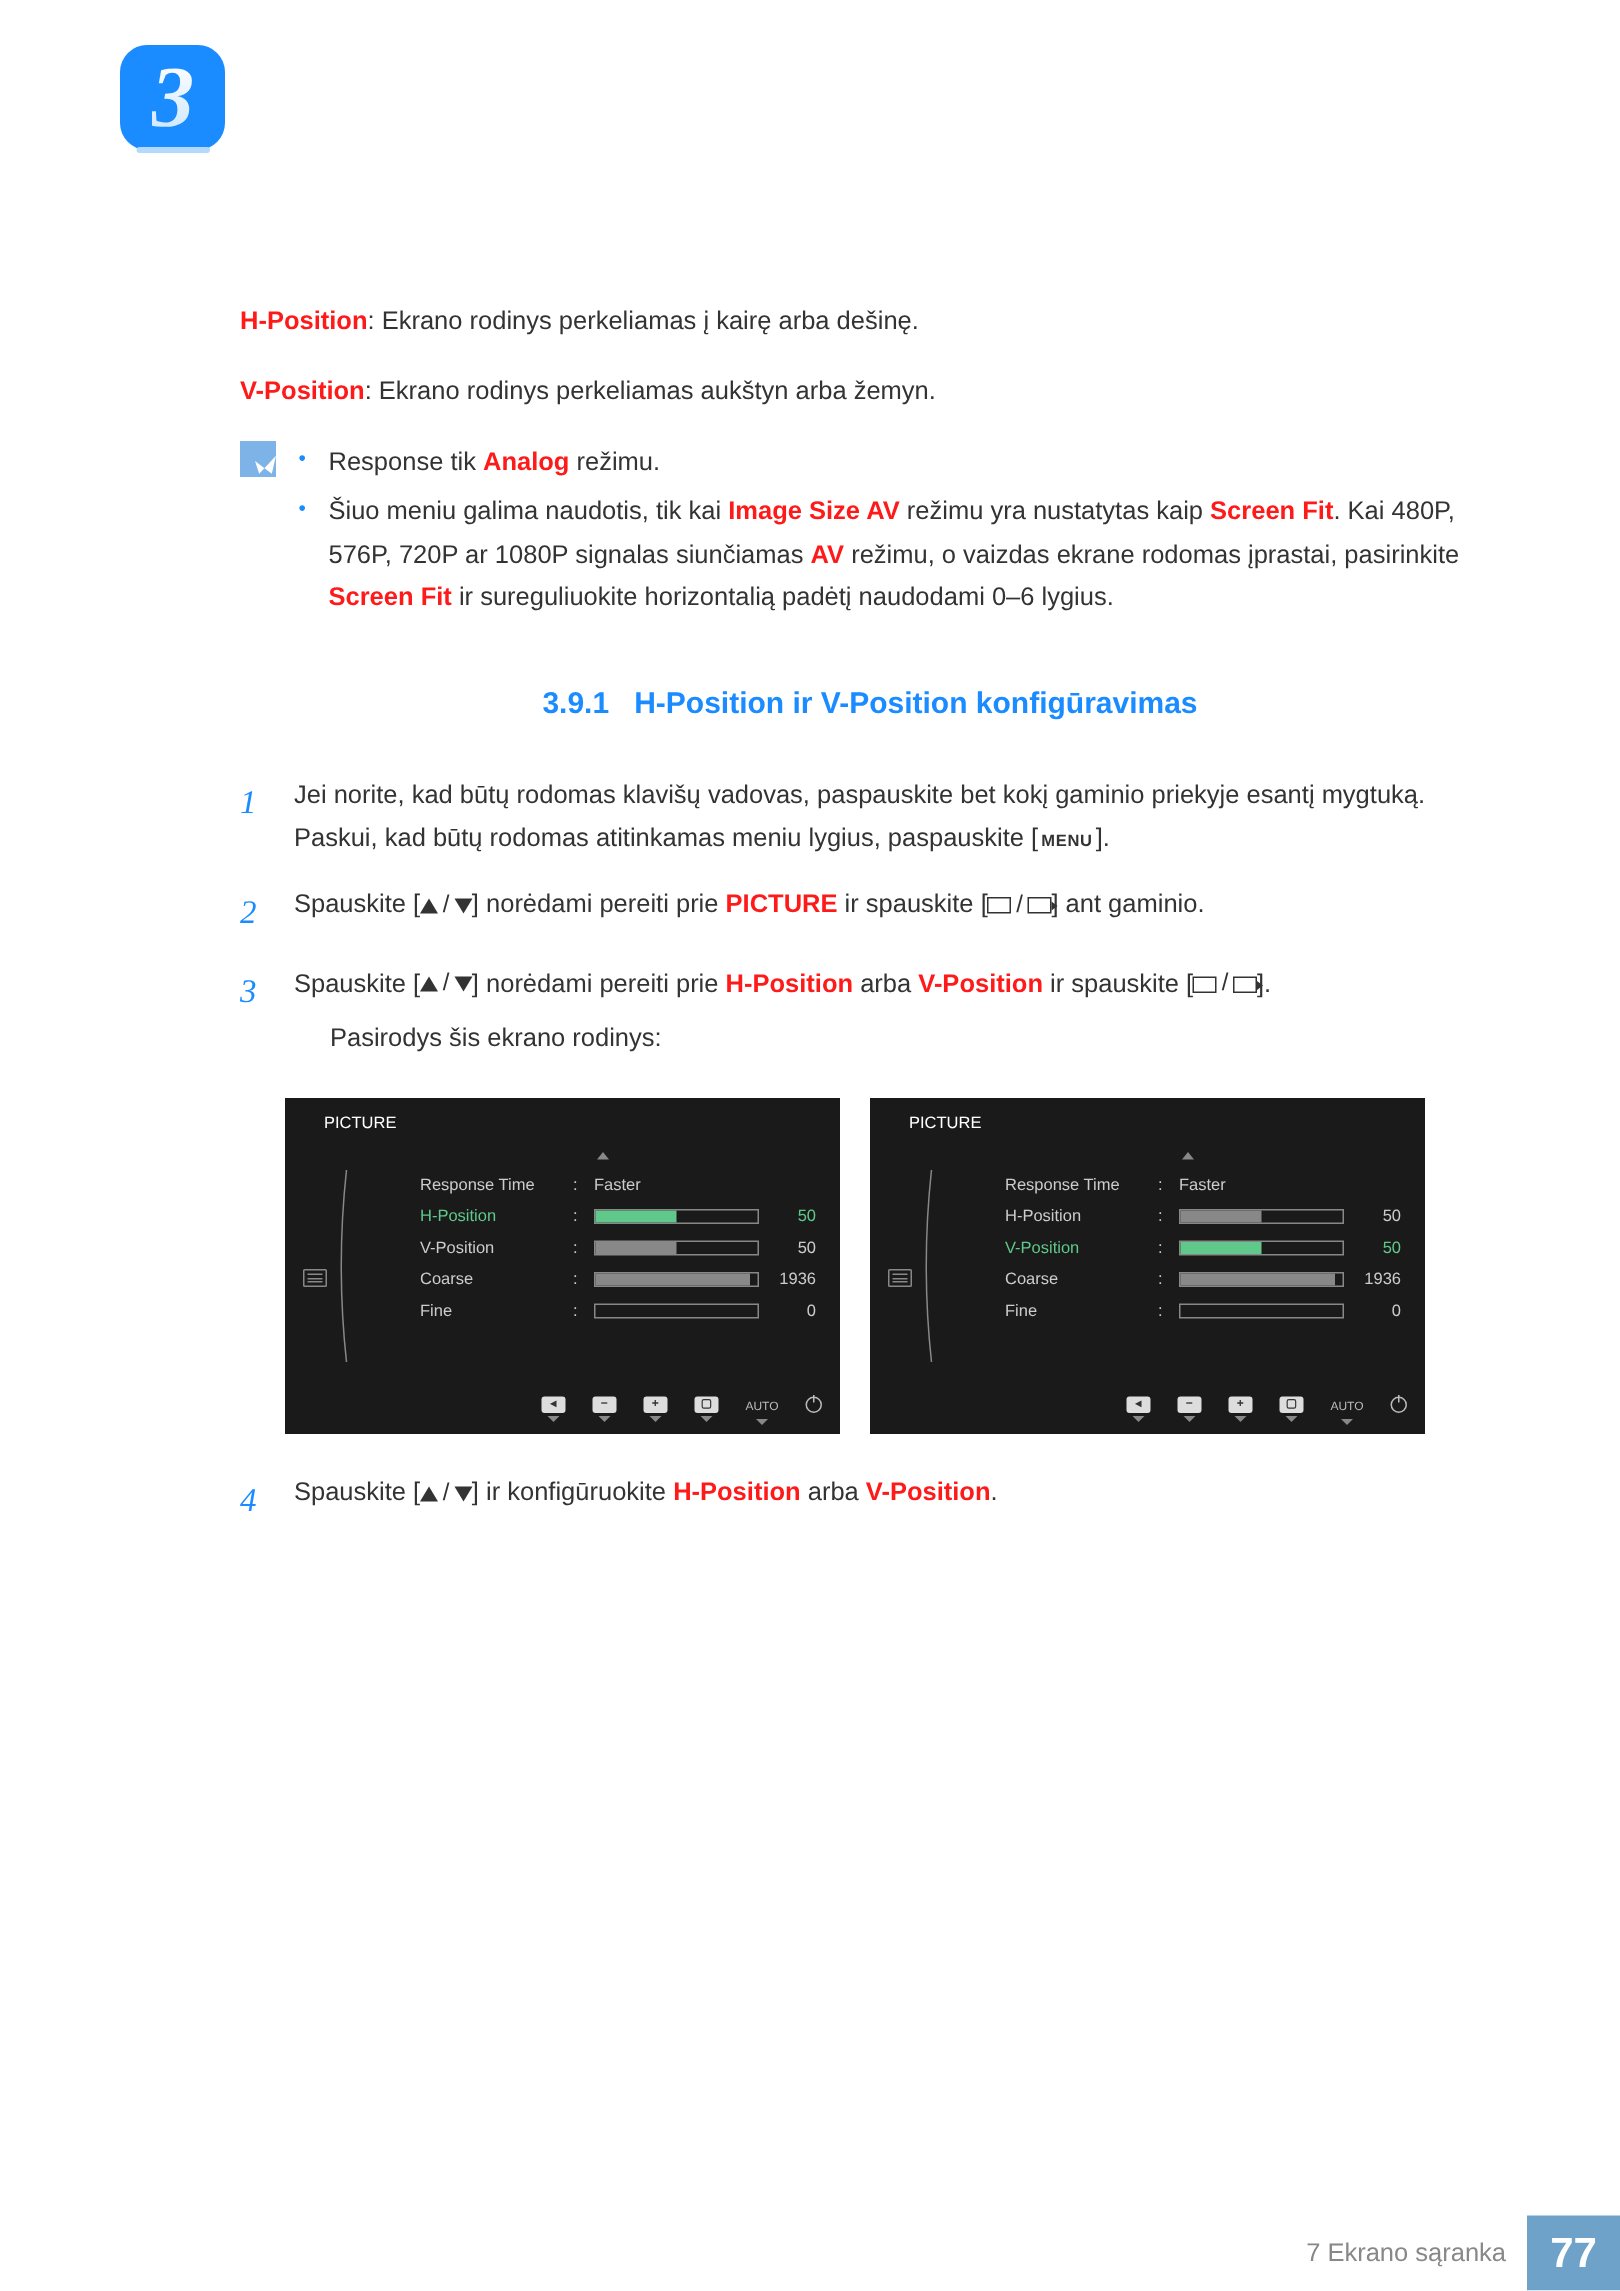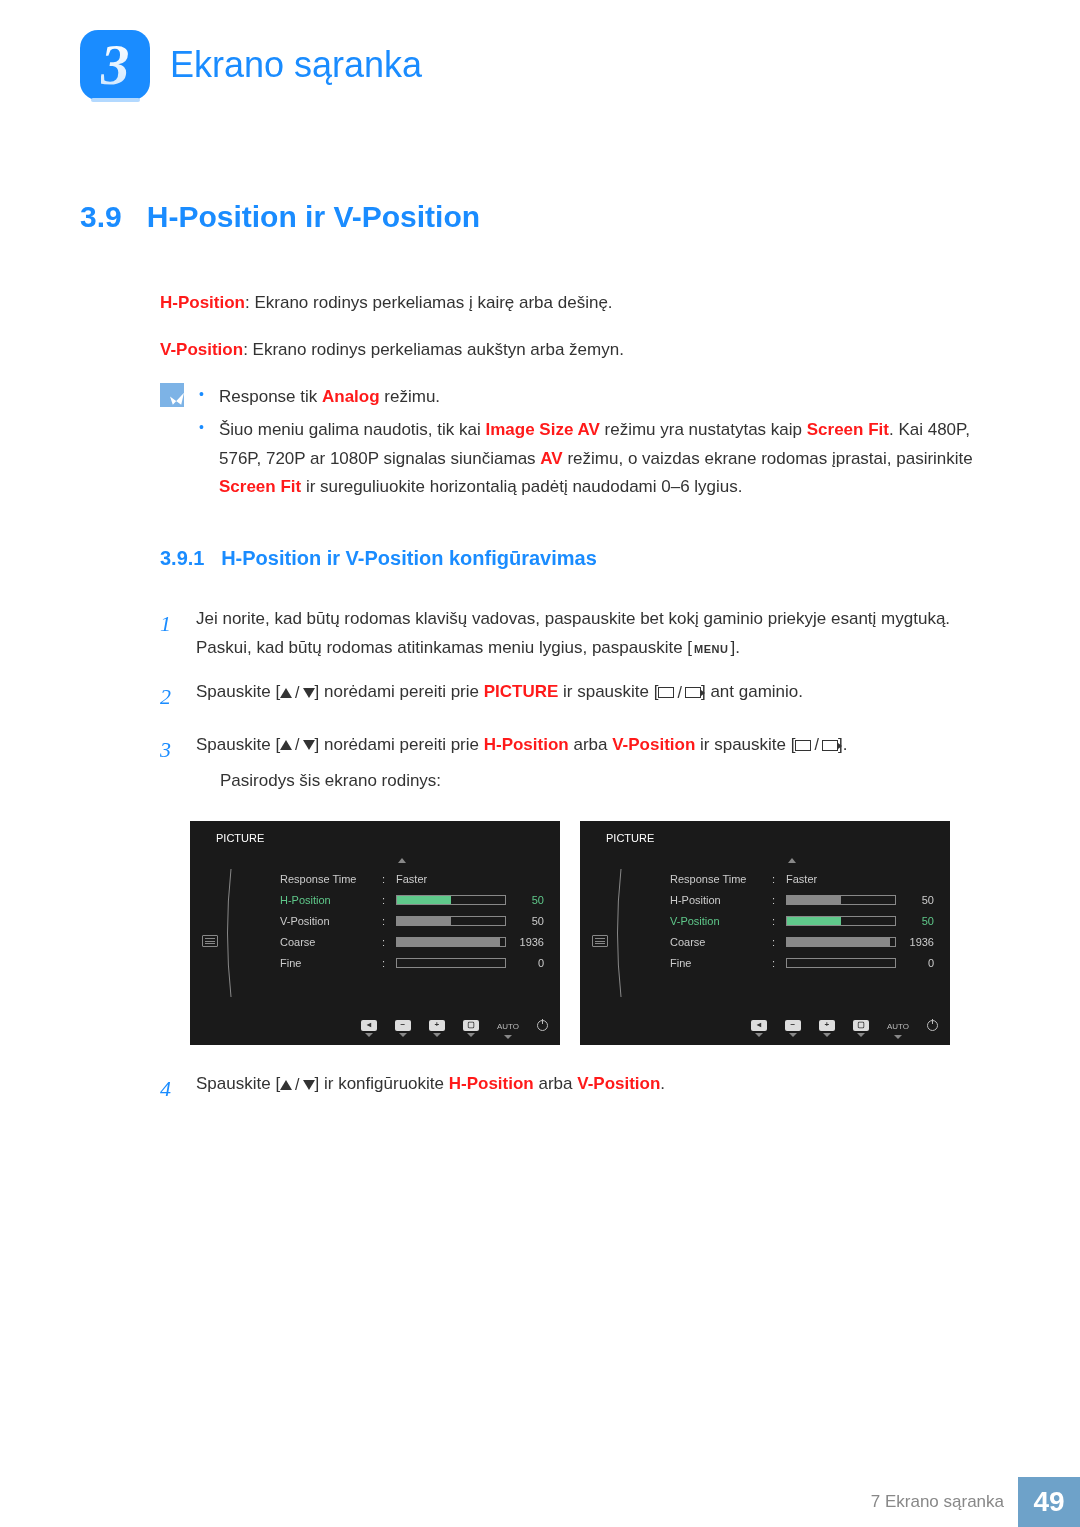--- a/index.html
+++ b/index.html
@@ -98,20 +98,21 @@
   position: absolute;
   left: 0;
   color: #1a8cff;
   font-size: 14px;
 }
 .subsection-heading {
   font-size: 20px;
   color: #1a8cff;
   font-weight: bold;
   margin-bottom: 30px;
+  text-align: center;
 }
 .steps { padding-left: 0; }
 .step { display: flex; gap: 18px; margin-bottom: 15px; }
 .step-num { font-family: 'Times New Roman', serif; font-style: italic; font-size: 22px; color: #1a8cff; width: 18px; flex-shrink: 0; }
 .step-body { flex: 1; }
 .updown-icon { display: inline-flex; align-items: center; gap: 3px; vertical-align: middle; }
 .tri-up, .tri-down { width: 0; height: 0; display: inline-block; }
 .tri-up { border-left: 6px solid transparent; border-right: 6px solid transparent; border-bottom: 10px solid #333; }
 .tri-down { border-left: 6px solid transparent; border-right: 6px solid transparent; border-top: 10px solid #333; }
 .slash { font-size: 16px; }
@@ -187,27 +188,22 @@
 svg.curve { height: 128px; width: 14px; }
 </style>
 </head>
 <body>
 
 <div class="page">
   <div class="header">
     <div class="chapter-badge">
       <span class="three">3</span>
     </div>
-    <h1 class="chapter-title">Ekrano sąranka</h1>
   </div>
 
-  <h2 class="section-heading">
-    <span>3.9</span>&nbsp;&nbsp;
-    <span>H-Position ir V-Position</span>
-  </h2>
 
   <div class="content">
     <p class="para">
       <span class="bold-red">H-Position</span><span>: Ekrano rodinys perkeliamas į kairę arba dešinę.</span>
     </p>
     <p class="para">
       <span class="bold-red">V-Position</span><span>: Ekrano rodinys perkeliamas aukštyn arba žemyn.</span>
     </p>
 
     <div class="note-block">
@@ -442,14 +438,14 @@
               <span class="tri-down"></span>
             </span><span>] ir konfigūruokite </span><span class="bold-red">H-Position</span><span> arba </span><span class="bold-red">V-Position</span><span>.</span>
         </div>
       </div>
     </div>
   </div>
 </div>
 
 <div class="footer">
   <span class="footer-text">7 Ekrano sąranka</span>
-  <span class="footer-page">49</span>
+  <span class="footer-page">77</span>
 </div>
 
 </body></html>

